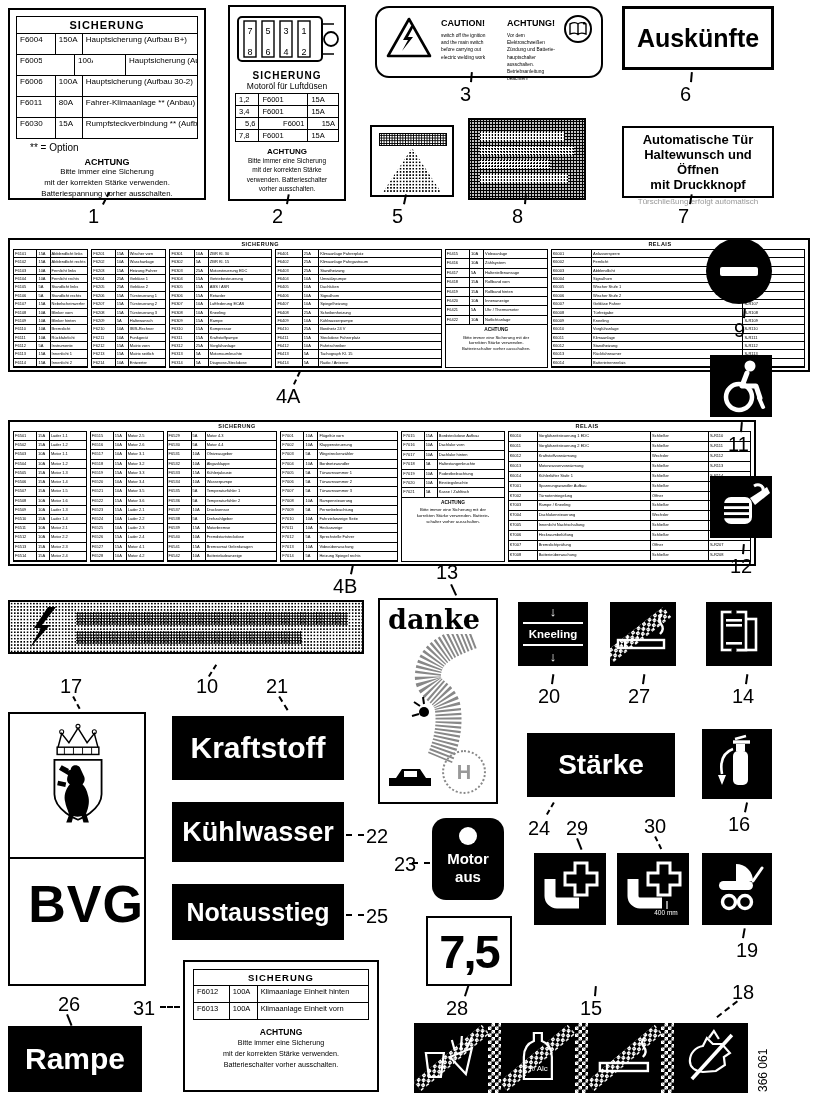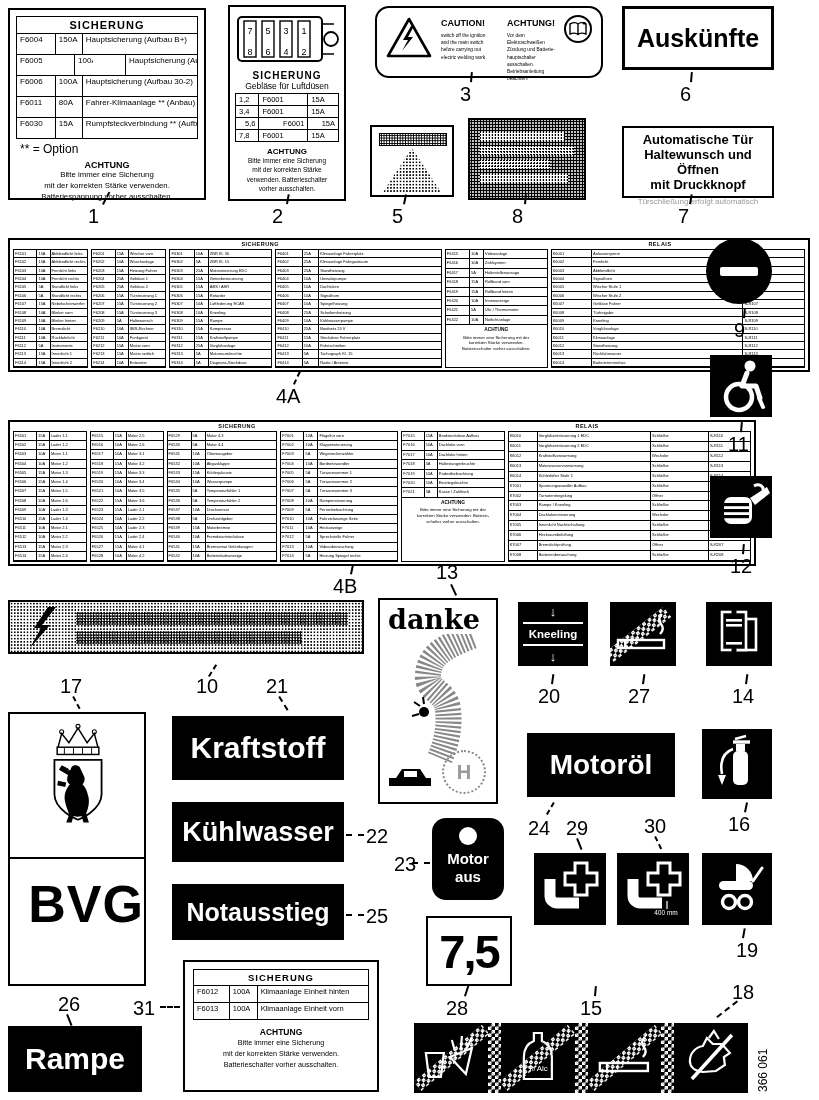--- a/index.html
+++ b/index.html
@@ -70,21 +70,21 @@
           <div class="td" style="width: 21%;">F6011</div>
           <div class="td" style="width: 15%;">80A</div>
           <div class="td" style="width: 64%;">Fahrer-Klimaanlage ** (Anbau)</div>
         </div>
         <div class="tr" style="height: 20px;">
           <div class="td" style="width: 21%;">F6030</div>
           <div class="td" style="width: 15%;">15A</div>
           <div class="td" style="width: 64%;">Rumpfsteckverbindung ** (Aufbau)</div>
         </div>
       </div>
-    <div style="font-size:12px;margin:3px 0 2px 4px">** = Option</div>
+    <div style="font-size:10px;margin:3px 0 2px 14px">** = Option</div>
     <div class="warn-t" style="font-size:9px;margin-top:4px">ACHTUNG</div>
     <div class="warn-l" style="font-size:7.8px;line-height:1.4">Bitte immer eine Sicherung</div>
     <div class="warn-l" style="font-size:7.8px;line-height:1.4">mit der korrekten Stärke verwenden.</div>
     <div class="warn-l" style="font-size:7.8px;line-height:1.4">Batteriespannung vorher ausschalten.</div>
   </div>
 
   <div class="bx" style="left:228px;top:5px;width:118px;height:196px;padding:3px 5px">
     <svg width="106" height="56" viewBox="0 0 106 56">
       <rect x="3" y="7" width="84" height="44" rx="4" fill="none" stroke="#000" stroke-width="2"></rect>
       <circle cx="96" cy="29" r="7" fill="none" stroke="#000" stroke-width="1.8"></circle>
@@ -96,21 +96,21 @@
       <text x="15" y="24" font-size="9" text-anchor="middle">7</text>
       <text x="33" y="24" font-size="9" text-anchor="middle">5</text>
       <text x="51" y="24" font-size="9" text-anchor="middle">3</text>
       <text x="69" y="24" font-size="9" text-anchor="middle">1</text>
       <text x="15" y="45" font-size="9" text-anchor="middle">8</text>
       <text x="33" y="45" font-size="9" text-anchor="middle">6</text>
       <text x="51" y="45" font-size="9" text-anchor="middle">4</text>
       <text x="69" y="45" font-size="9" text-anchor="middle">2</text>
     </svg>
     <div style="font-size:10px;font-weight:bold;text-align:center;letter-spacing:1px">SICHERUNG</div>
-    <div style="font-size:8.5px;text-align:center;margin-bottom:2px">Gebläse für Luftdüsen</div>
+    <div style="font-size:8.5px;text-align:center;margin-bottom:2px">Motoröl für Luftdüsen</div>
     <div class="fl" style="font-size:7.5px;border-top:1px solid #000">
         <div class="tr" style="height: 11px;">
           <div class="td" style="width: 22%;">1,2</div>
           <div class="td" style="width: 48%;">F6001</div>
           <div class="td" style="width: 30%;">15A</div>
         </div>
         <div class="tr" style="height: 11px;">
           <div class="td" style="width: 22%;">3,4</div>
           <div class="td" style="width: 48%;">F6001</div>
           <div class="td" style="width: 30%;">15A</div>
@@ -1102,21 +1102,21 @@
       <path d="M52,52 c-4,-4 -10,-2 -10,3 l-7,2 4,4 c-2,5 -1,8 2,10 c-5,6 -7,13 -5,20 c1,6 4,10 4,14 l-3,8 h6 l2,-7 c3,1 6,1 9,0 l2,7 h6 l-3,-10 c3,-7 4,-14 2,-20 c-1,-5 -3,-9 -6,-12 c2,-2 3,-5 2,-8 z" fill="#000"></path>
       <path d="M38,60 l-9,-5 3,-5 8,4 z M36,74 l-9,-2 1,-5 9,2 z" fill="#000"></path>
     </svg>
     <div class="abs" style="left:0;right:0;top:143px;height:2px;background:#000"></div>
     <div class="abs" style="left:0;right:0;top:160px;text-align:right;font-weight:bold;font-size:52px;letter-spacing:1px">BVG</div>
   </div>
 
   <div class="blacksign" style="left:172px;top:802px;width:172px;height:60px;font-size:27px">Kühlwasser</div>
   <div class="blacksign" style="left:172px;top:716px;width:172px;height:64px;font-size:30px">Kraftstoff</div>
   <div class="blacksign" style="left:172px;top:884px;width:172px;height:56px;font-size:25px">Notausstieg</div>
-  <div class="blacksign" style="left:527px;top:733px;width:148px;height:64px;font-size:28px">Motoröl</div>
+  <div class="blacksign" style="left:527px;top:733px;width:148px;height:64px;font-size:28px">Stärke</div>
   <div class="blacksign" style="left:8px;top:1026px;width:134px;height:66px;font-size:30px">Rampe</div>
 
   <div class="abs" style="left:702px;top:729px;width:70px;height:70px;background:#000">
     <svg width="70" height="70" viewBox="0 0 70 70">
       <rect x="31" y="22" width="15" height="34" rx="5" fill="#fff"></rect>
       <rect x="34" y="15" width="9" height="7" fill="#fff"></rect>
       <path d="M31,13 h17" stroke="#fff" stroke-width="3.4"></path>
       <path d="M33,10 l11,-3" stroke="#fff" stroke-width="2.6"></path>
       <path d="M31,20 C20,24 18,34 20,45" fill="none" stroke="#fff" stroke-width="2.6"></path>
       <polygon points="16,46 24,46 20,56" fill="#fff"></polygon>

